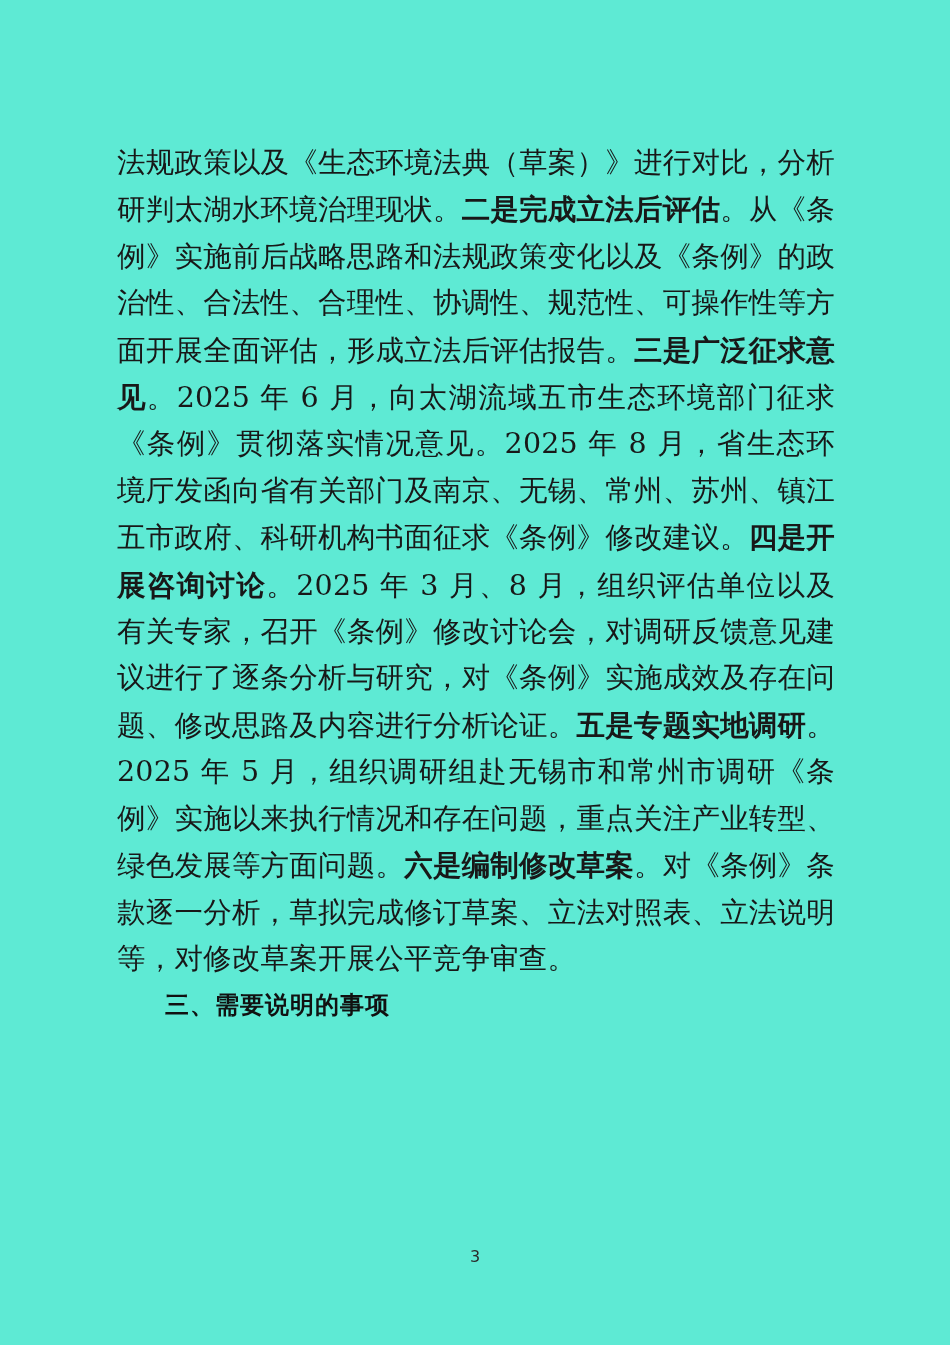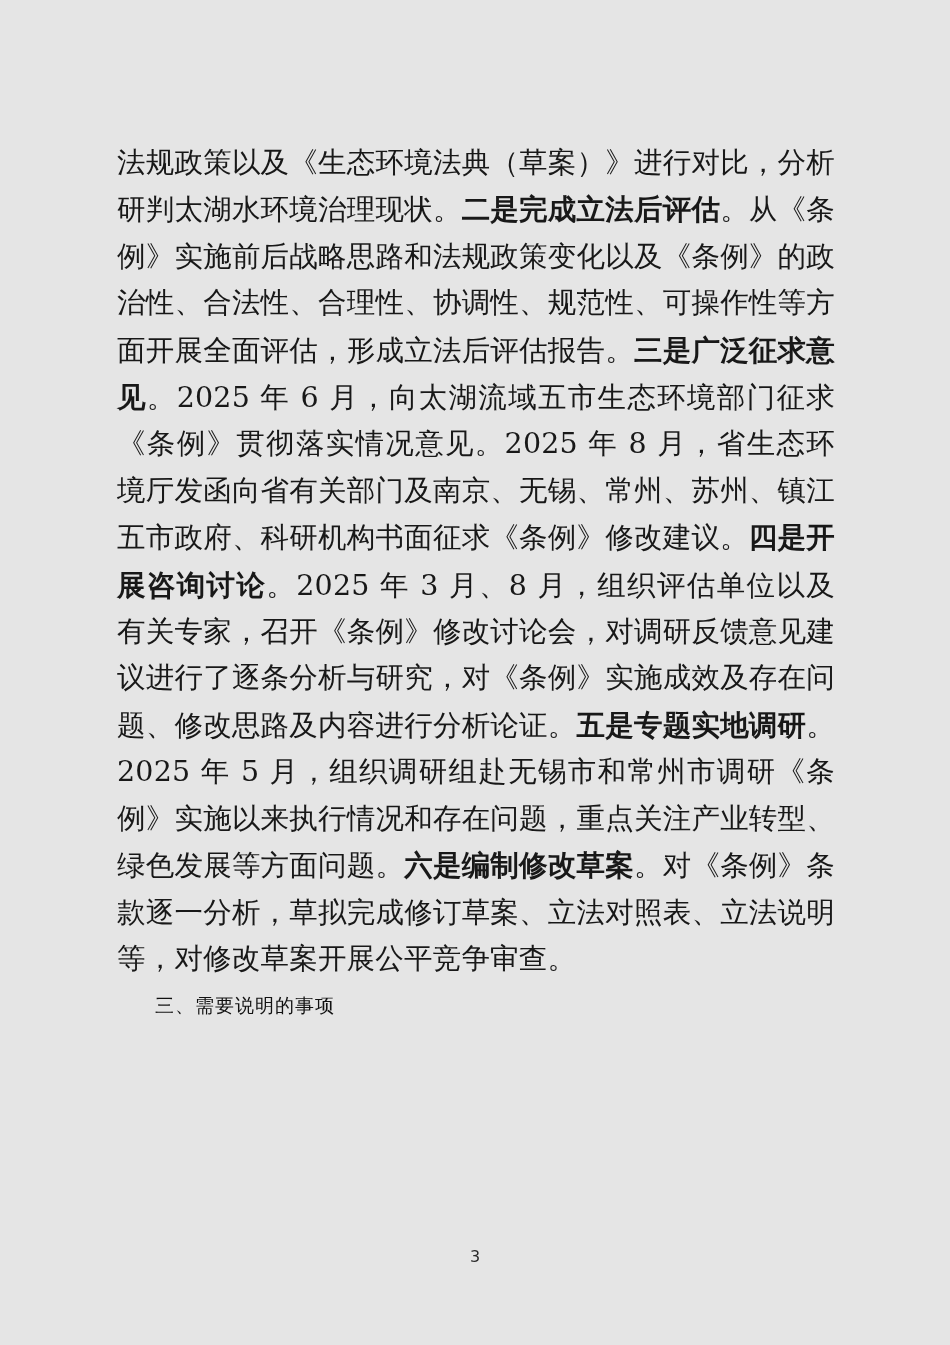--- a/index.html
+++ b/index.html
@@ -15,21 +15,21 @@
     font-family: "DejaVu Serif", "Liberation Serif", serif;
     color: #1a1a1a;
   }
 
   .page {
     position: absolute;
     left: 0;
     top: 0;
     width: 950px;
     height: 1345px;
-    background: #e5e5e5;
+    background: #5eead4;
   }
 
   .content {
     position: absolute;
     left: 117px;
     top: 140px;
     width: 718px;
   }
 
   
@@ -51,22 +51,22 @@
 
   
   .b {
     font-weight: bold;
     letter-spacing: 0.2px;
   }
 
   
   .heading {
     font-family: "DejaVu Sans", "Liberation Sans", sans-serif;
-    font-weight: normal;
-    font-size: 19px;
+    font-weight: bold;
+    font-size: 24px;
     line-height: 46.4px;
     margin: 0;
     text-indent: 2em;
     letter-spacing: 1px;
     color: #111111;
   }
 
   
   .subheading {
     font-size: 28.5px;

